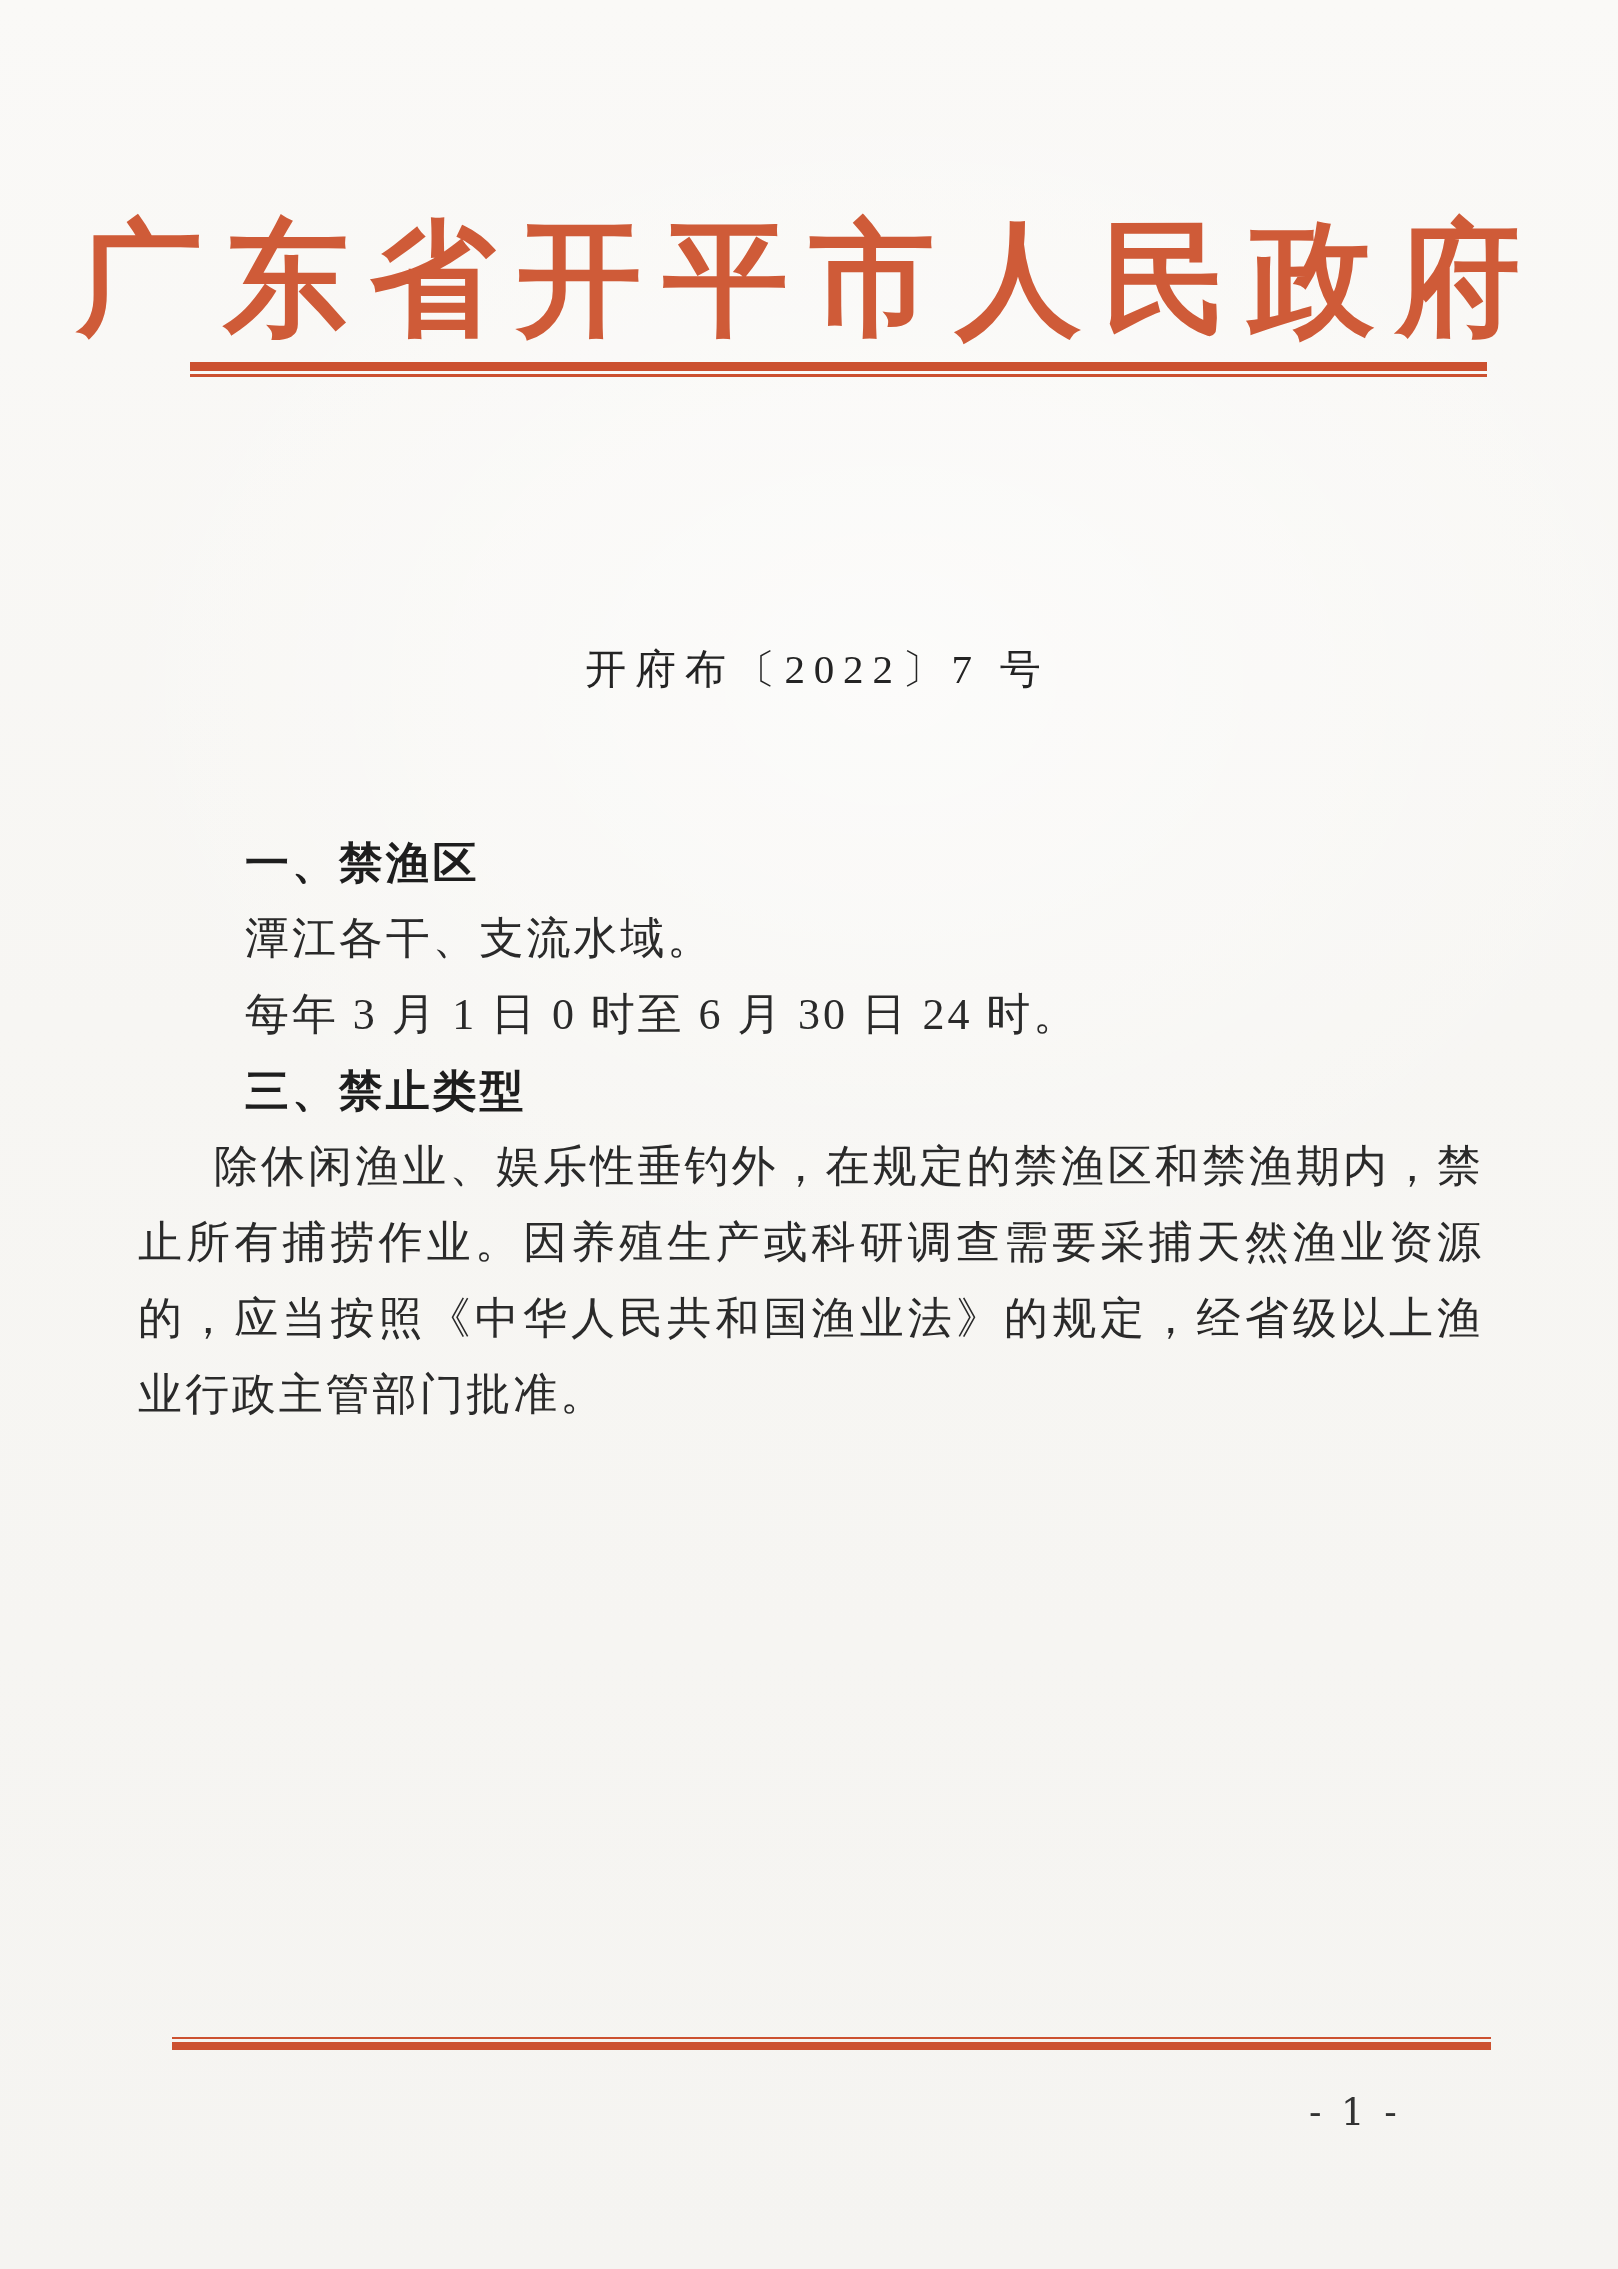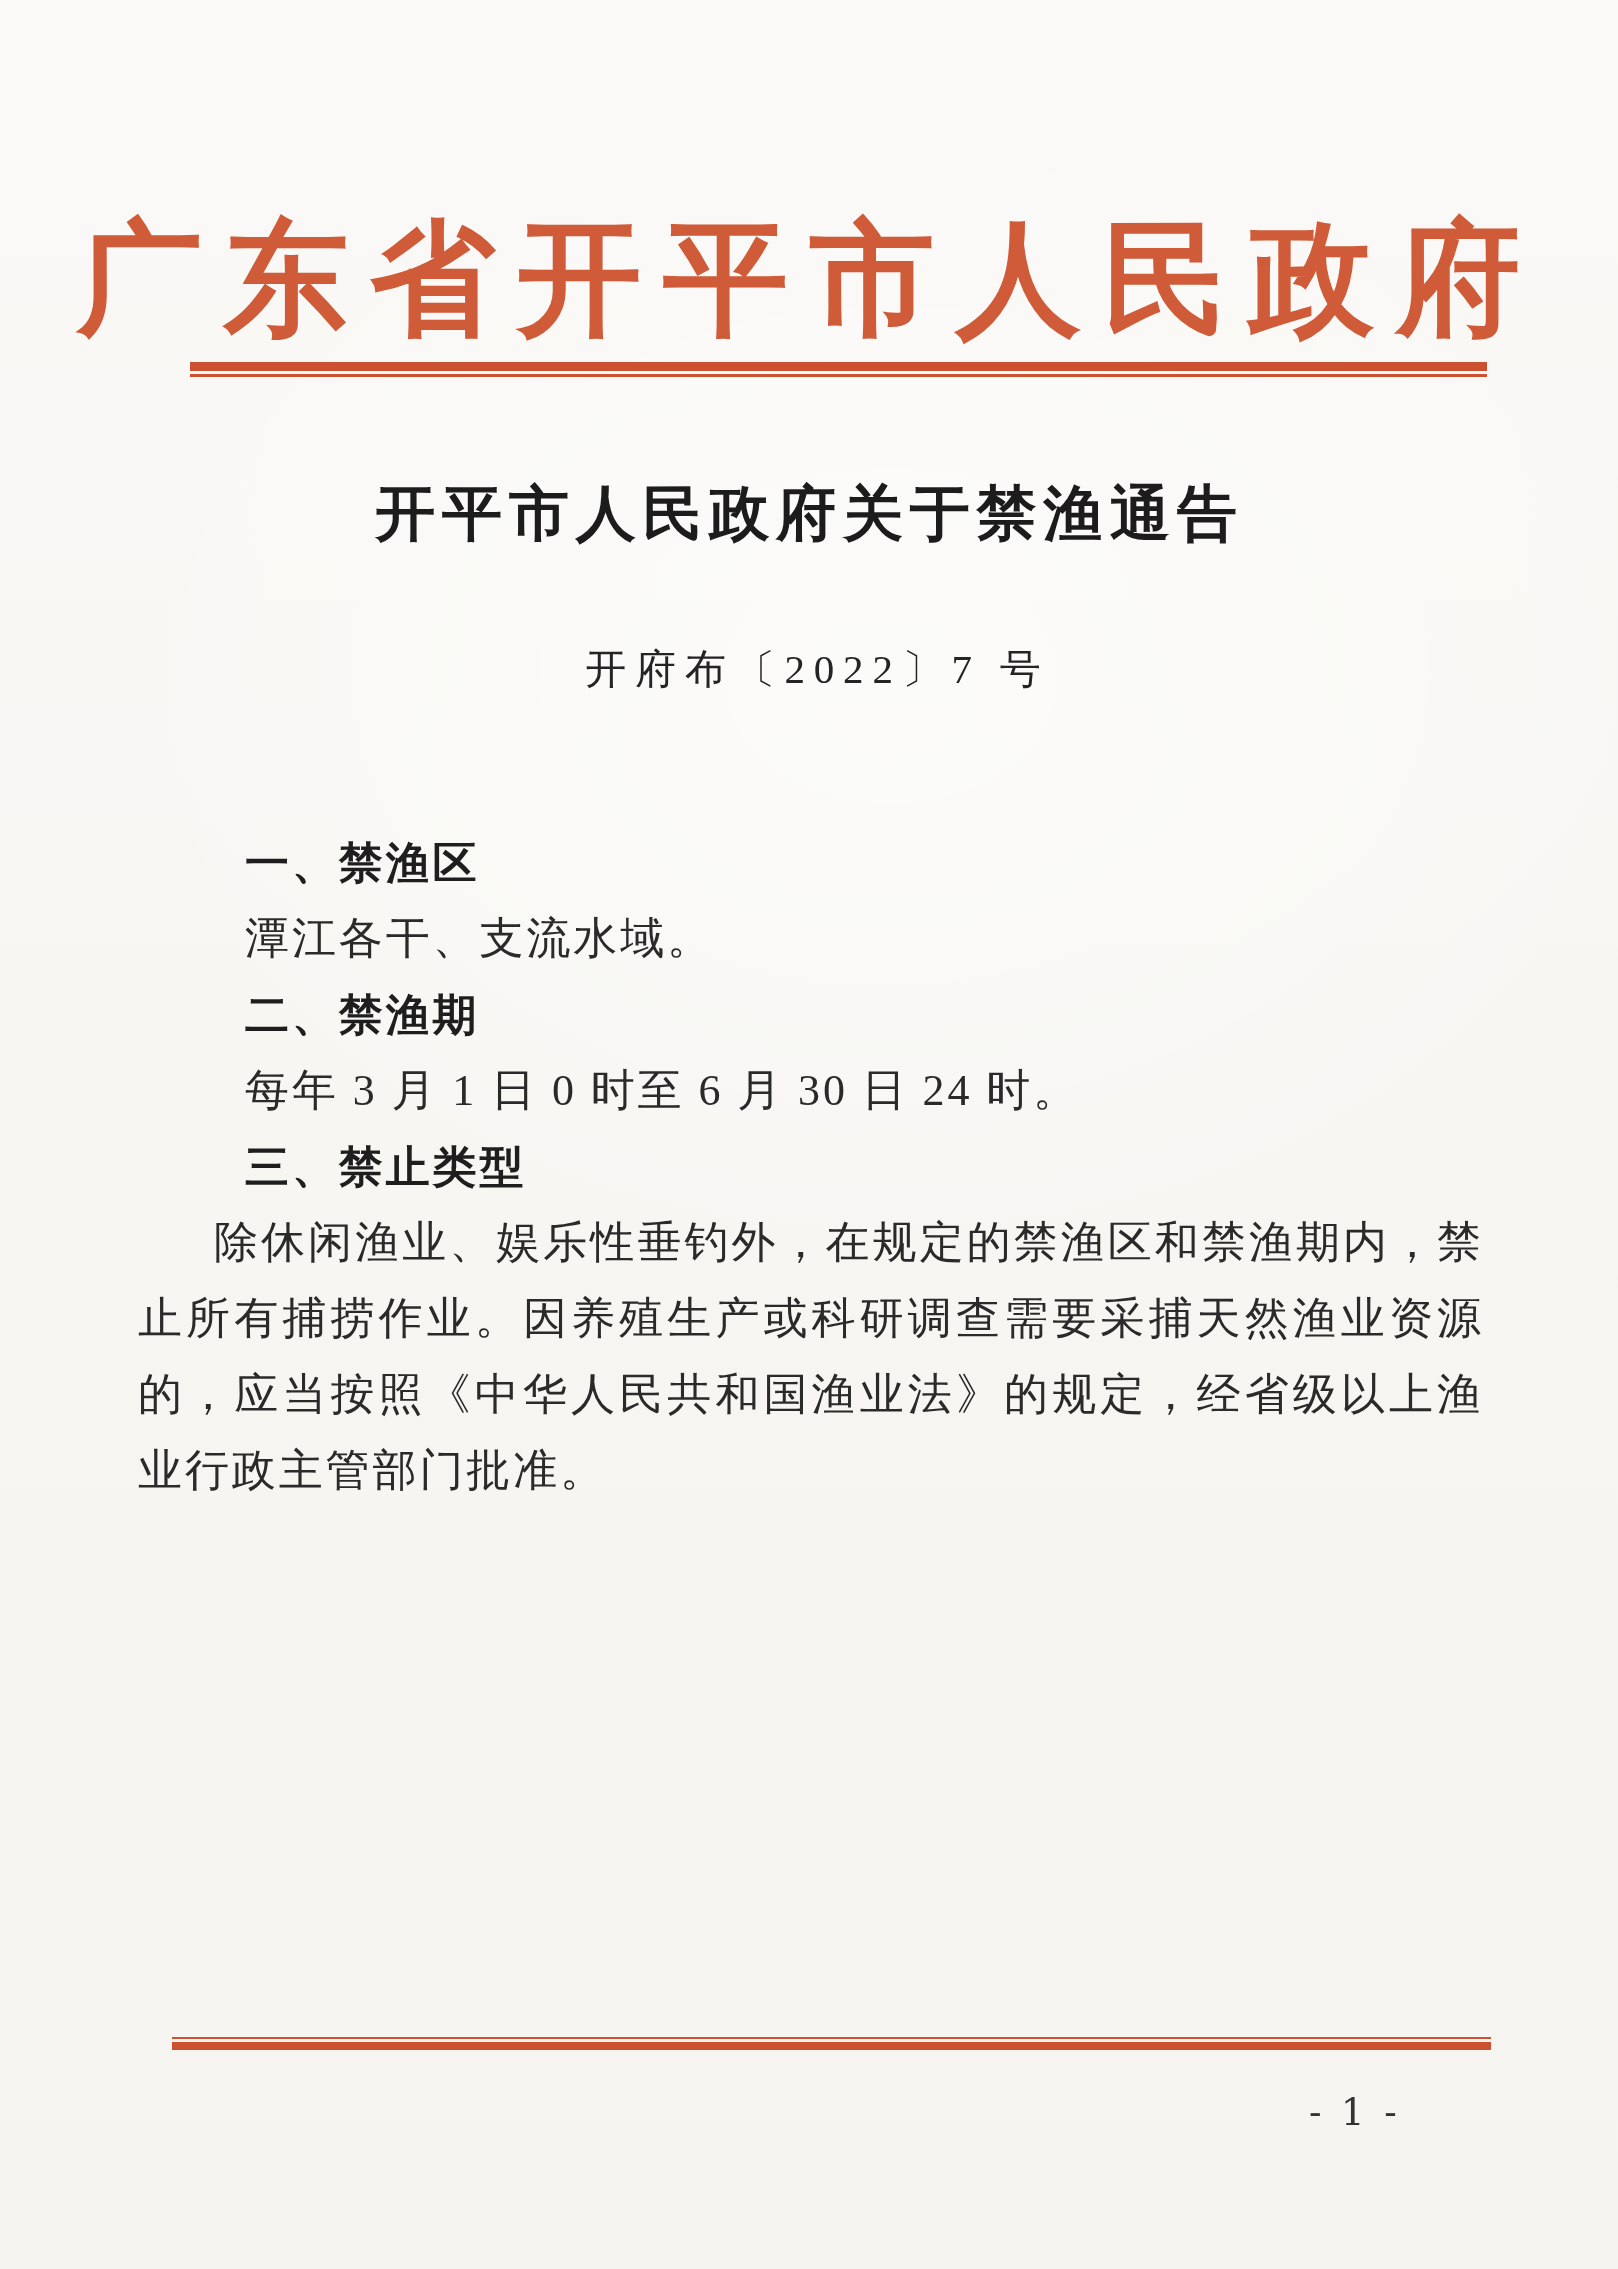--- a/index.html
+++ b/index.html
@@ -114,28 +114,26 @@
 </style>
 </head>
 <body>
 
 <div class="page">
 
   <h1 class="masthead">广东省开平市人民政府</h1>
 
   <div class="rule-top"></div>
 
-  <h2 class="doc-title">开平市人民政府关于禁渔通告</h2>
 
   <div class="doc-number">开府布〔2022〕7 号</div>
 
   <main class="body">
       <p class="para heading">一、禁渔区</p>
       <p class="para plain">潭江各干、支流水域。</p>
-      <p class="para heading">二、禁渔期</p>
       <p class="para plain">每年 3 月 1 日 0 时至 6 月 30 日 24 时。</p>
       <p class="para heading">三、禁止类型</p>
       <p class="para indent">除休闲渔业、娱乐性垂钓外，在规定的禁渔区和禁渔期内，禁止所有捕捞作业。因养殖生产或科研调查需要采捕天然渔业资源的，应当按照《中华人民共和国渔业法》的规定，经省级以上渔业行政主管部门批准。</p>
     </main>
 
   <div class="rule-bottom"></div>
 
   <div class="page-number">- 1 -</div>
 
 </div>

